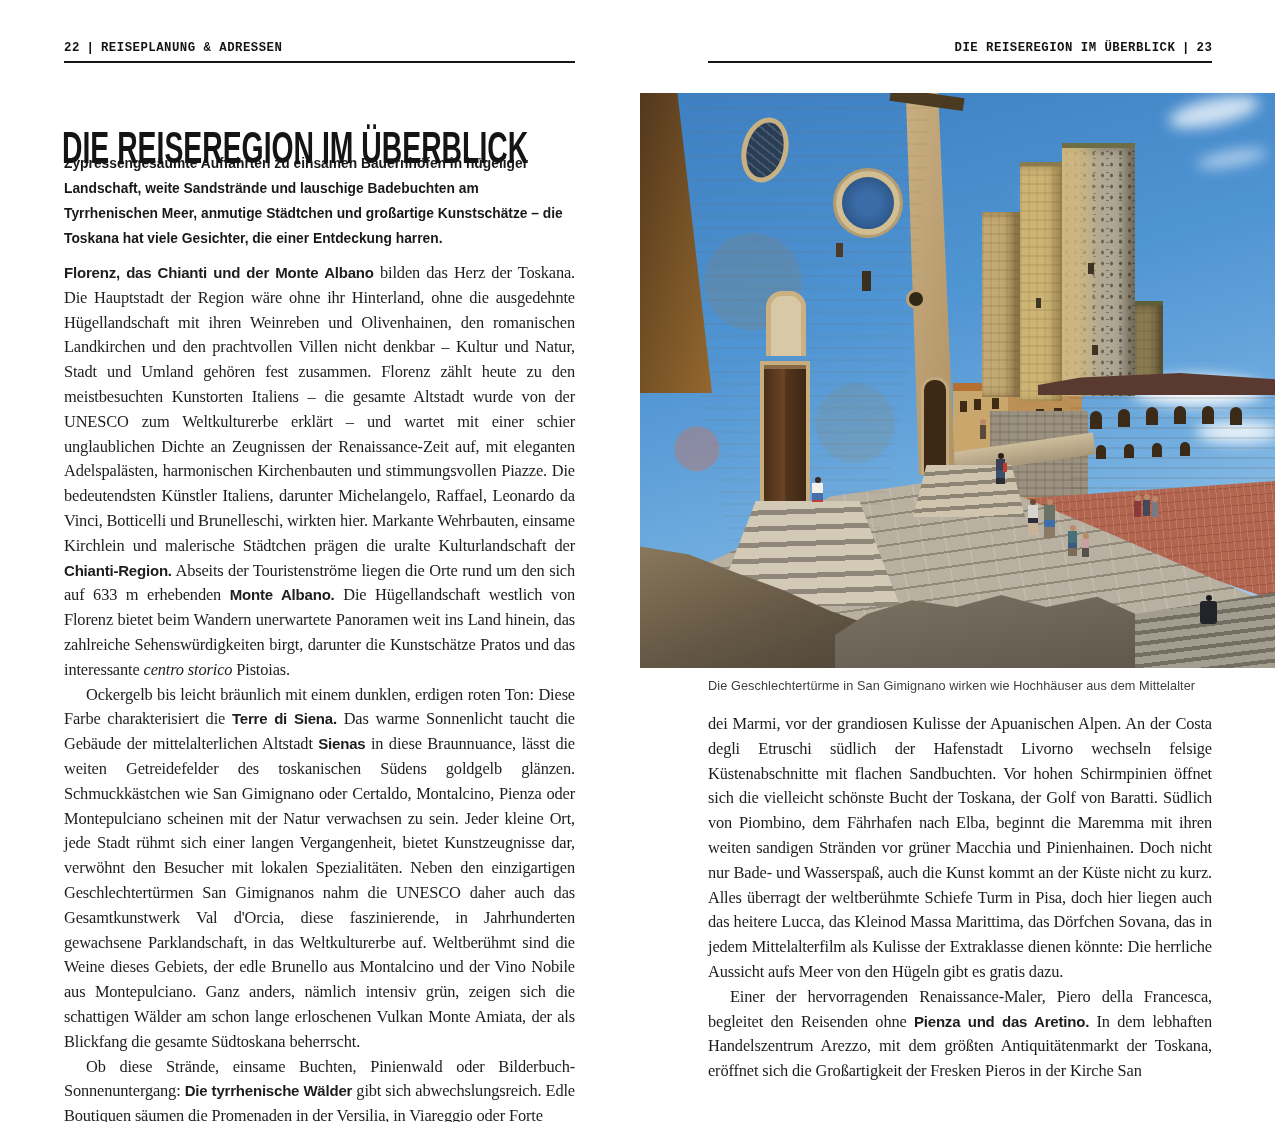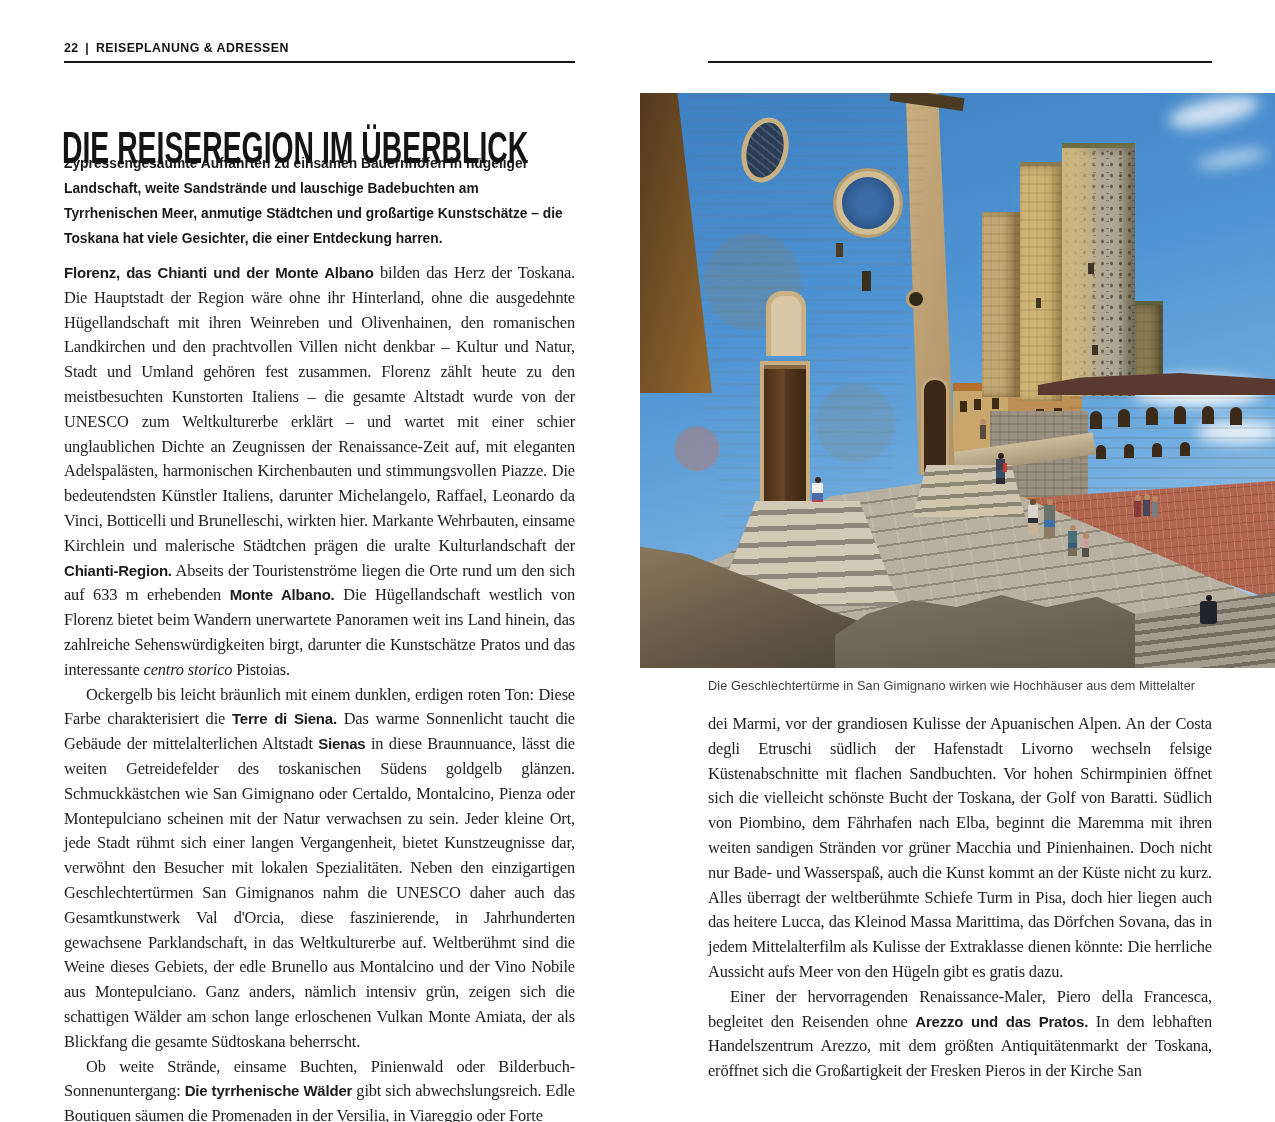--- a/index.html
+++ b/index.html
@@ -1,21 +1,21 @@
 <!DOCTYPE html>
 <html style="--sky-top: #3d7fc1; --stone: #cdb386; --tower-grey: #b0a896; --brick: #b2654f; --step: #b8b0a0; --ink: #1c1c1c;"><head>
 <meta charset="utf-8">
 <style>
   html,body{margin:0;padding:0;background:#ffffff;}
   #spread{position:relative;width:1275px;height:1122px;background:#ffffff;overflow:hidden;
           font-family:"Liberation Sans",sans-serif;color:#1c1c1c;}
 
   
   .runhead{position:absolute;top:40px;height:18px;font-weight:bold;font-size:13px;
-           letter-spacing:.5px;white-space:nowrap;color:#141414;}
+           letter-spacing:.5px;white-space:nowrap;color:#141414;font-family:Liberation Mono, monospace;}
   .runhead .inner{display:inline-block;transform:scaleX(.95);transform-origin:left top;}
   #runhead-left{left:64px;width:511px;}
   #runhead-right{left:708px;width:504px;text-align:right;}
   #runhead-right .inner{transform-origin:right top;}
   .runhead .sep{padding:0 7px;font-weight:bold;}
   .rule{position:absolute;top:61px;height:2px;background:#161616;}
   #rule-left{left:64px;width:511px;}
   #rule-right{left:708px;width:504px;}
 
   
@@ -199,28 +199,33 @@
 
 <div id="spread">
 
   <div class="runhead" id="runhead-left">
     <span class="inner">
       <span>22</span><span class="sep">|</span><span>REISEPLANUNG &amp; ADRESSEN</span>
     </span>
   </div>
   <div class="rule" id="rule-left"></div>
 
+  <div class="runhead" id="runhead-right">
+    <span class="inner">
+      <span>DIE REISEREGION IM ÜBERBLICK</span><span class="sep">|</span><span>23</span>
+    </span>
+  </div>
   <div class="rule" id="rule-right"></div>
 
   <h1 id="page-title">DIE REISEREGION IM ÜBERBLICK</h1>
   <div id="intro">Zypressengesäumte Auffahrten zu einsamen Bauernhöfen in hügeliger Landschaft, weite Sandstrände und lauschige Badebuchten am Tyrrhenischen Meer, anmutige Städtchen und großartige Kunstschätze – die Toskana hat viele Gesichter, die einer Entdeckung harren.</div>
   <div class="bodycol" id="body-left">
       <p><span class="run-bold">Florenz, das Chianti und der Monte Albano </span><span class="run-normal">bilden das Herz der Toskana. Die Hauptstadt der Region wäre ohne ihr Hinterland, ohne die ausgedehnte Hügellandschaft mit ihren Weinreben und Olivenhainen, den romanischen Landkirchen und den prachtvollen Villen nicht denkbar – Kultur und Natur, Stadt und Umland gehören fest zusammen. Florenz zählt heute zu den meistbesuchten Kunstorten Italiens – die gesamte Altstadt wurde von der UNESCO zum Weltkulturerbe erklärt – und wartet mit einer schier unglaublichen Dichte an Zeugnissen der Renaissance-Zeit auf, mit eleganten Adelspalästen, harmonischen Kirchenbauten und stimmungsvollen Piazze. Die bedeutendsten Künstler Italiens, darunter Michelangelo, Raffael, Leonardo da Vinci, Botticelli und Brunelleschi, wirkten hier. Markante Wehrbauten, einsame Kirchlein und malerische Städtchen prägen die uralte Kulturlandschaft der </span><span class="run-bold">Chianti-Region.</span><span class="run-normal"> Abseits der Touristenströme liegen die Orte rund um den sich auf 633 m erhebenden </span><span class="run-bold">Monte Albano.</span><span class="run-normal"> Die Hügellandschaft westlich von Florenz bietet beim Wandern unerwartete Panoramen weit ins Land hinein, das zahlreiche Sehenswürdigkeiten birgt, darunter die Kunstschätze Pratos und das interessante </span><span class="run-italic">centro storico</span><span class="run-normal"> Pistoias.</span></p>
       <p class="indent"><span class="run-normal">Ockergelb bis leicht bräunlich mit einem dunklen, erdigen roten Ton: Diese Farbe charakterisiert die </span><span class="run-bold">Terre di Siena.</span><span class="run-normal"> Das warme Sonnenlicht taucht die Gebäude der mittelalterlichen Altstadt </span><span class="run-bold">Sienas</span><span class="run-normal"> in diese Braunnuance, lässt die weiten Getreidefelder des toskanischen Südens goldgelb glänzen. Schmuckkästchen wie San Gimignano oder Certaldo, Montalcino, Pienza oder Montepulciano scheinen mit der Natur verwachsen zu sein. Jeder kleine Ort, jede Stadt rühmt sich einer langen Vergangenheit, bietet Kunstzeugnisse dar, verwöhnt den Besucher mit lokalen Spezialitäten. Neben den einzigartigen Geschlechtertürmen San Gimignanos nahm die UNESCO daher auch das Gesamtkunstwerk Val d'Orcia, diese faszinierende, in Jahrhunderten gewachsene Parklandschaft, in das Weltkulturerbe auf. Weltberühmt sind die Weine dieses Gebiets, der edle Brunello aus Montalcino und der Vino Nobile aus Montepulciano. Ganz anders, nämlich intensiv grün, zeigen sich die schattigen Wälder am schon lange erloschenen Vulkan Monte Amiata, der als Blickfang die gesamte Südtoskana beherrscht.</span></p>
-      <p class="indent"><span class="run-normal">Ob weite Strände, einsame Buchten, Pinienwald oder Bilderbuch-Sonnenuntergang: </span><span class="run-bold">Die tyrrhenische Wälder</span><span class="run-normal"> gibt sich abwechslungsreich. Edle Boutiquen säumen die Promenaden in der Versilia, in Viareggio oder Forte</span></p>
+      <p class="indent"><span class="run-normal">Ob diese Strände, einsame Buchten, Pinienwald oder Bilderbuch-Sonnenuntergang: </span><span class="run-bold">Die tyrrhenische Wälder</span><span class="run-normal"> gibt sich abwechslungsreich. Edle Boutiquen säumen die Promenaden in der Versilia, in Viareggio oder Forte</span></p>
     </div>
 
   <div id="photo">
     <div class="cloud" id="cloud1"></div>
     <div class="cloud" id="cloud2"></div>
     <div class="cloud" id="cloud3"></div>
     <div class="cloud" id="cloud4"></div>
     <div class="cloud" id="cloud5"></div>
 
     <div id="bg-street"></div>
@@ -291,16 +296,16 @@
     <div class="person" id="p-group1"></div>
     <div class="person" id="p-group2"></div>
     <div class="person" id="p-group3"></div>
     <div class="person" id="p-far1"></div>
     <div class="person" id="p-sit-dark"></div>
   </div>
 
   <div id="caption">Die Geschlechtertürme in San Gimignano wirken wie Hochhäuser aus dem Mittelalter</div>
   <div class="bodycol" id="body-right">
       <p><span class="run-normal">dei Marmi, vor der grandiosen Kulisse der Apuanischen Alpen. An der Costa degli Etruschi südlich der Hafenstadt Livorno wechseln felsige Küstenabschnitte mit flachen Sandbuchten. Vor hohen Schirmpinien öffnet sich die vielleicht schönste Bucht der Toskana, der Golf von Baratti. Südlich von Piombino, dem Fährhafen nach Elba, beginnt die Maremma mit ihren weiten sandigen Stränden vor grüner Macchia und Pinienhainen. Doch nicht nur Bade- und Wasserspaß, auch die Kunst kommt an der Küste nicht zu kurz. Alles überragt der weltberühmte Schiefe Turm in Pisa, doch hier liegen auch das heitere Lucca, das Kleinod Massa Marittima, das Dörfchen Sovana, das in jedem Mittelalterfilm als Kulisse der Extraklasse dienen könnte: Die herrliche Aussicht aufs Meer von den Hügeln gibt es gratis dazu.</span></p>
-      <p class="indent"><span class="run-normal">Einer der hervorragenden Renaissance-Maler, Piero della Francesca, begleitet den Reisenden ohne </span><span class="run-bold">Arezzo und das Pratos.</span><span class="run-normal"> In dem lebhaften Handelszentrum Arezzo, mit dem größten Antiquitätenmarkt der Toskana, eröffnet sich die Großartigkeit der Fresken Pieros in der Kirche San</span></p>
+      <p class="indent"><span class="run-normal">Einer der hervorragenden Renaissance-Maler, Piero della Francesca, begleitet den Reisenden ohne </span><span class="run-bold">Pienza und das Aretino.</span><span class="run-normal"> In dem lebhaften Handelszentrum Arezzo, mit dem größten Antiquitätenmarkt der Toskana, eröffnet sich die Großartigkeit der Fresken Pieros in der Kirche San</span></p>
     </div>
 
 </div>
 
 </body></html>

